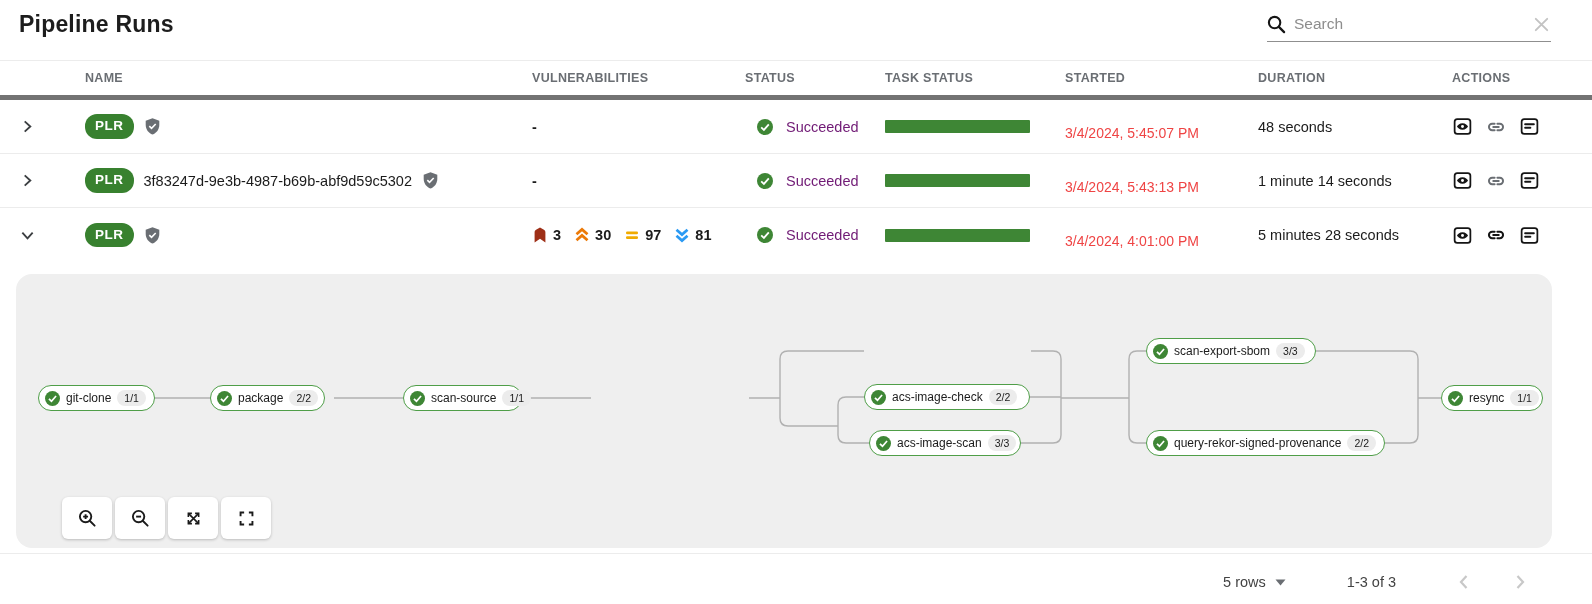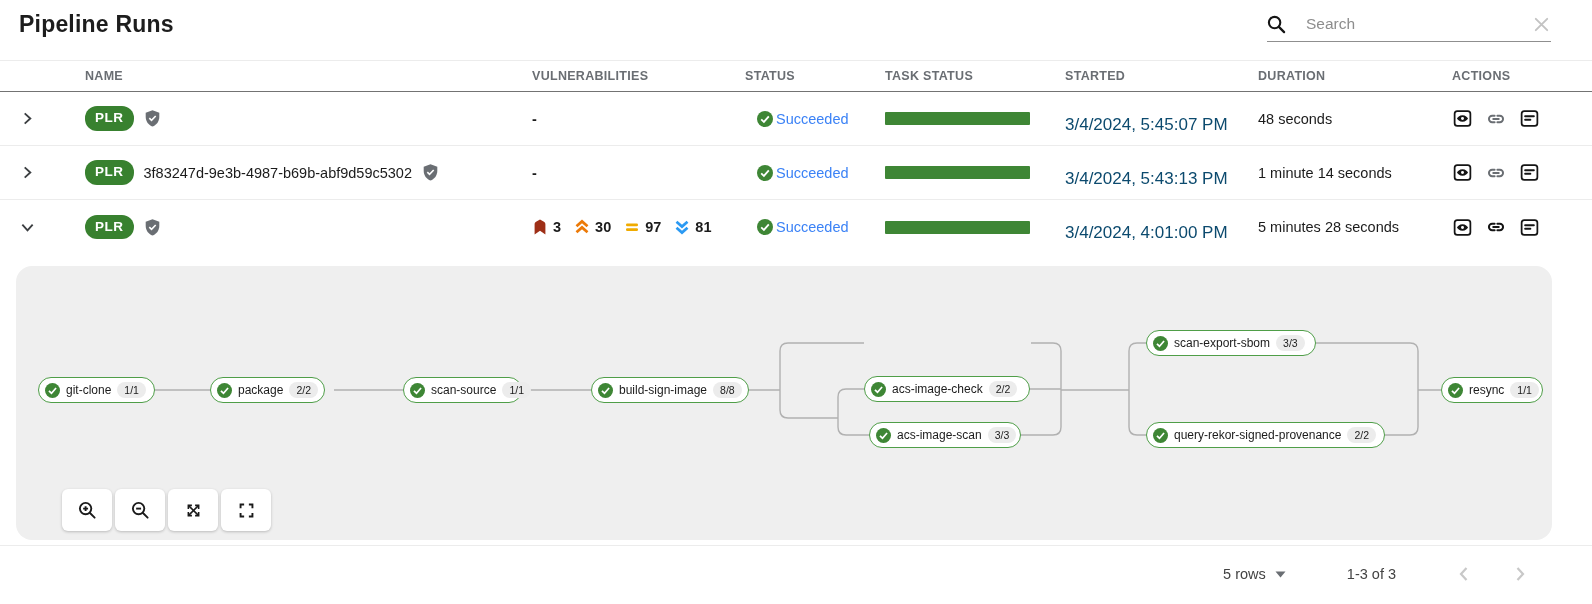--- a/index.html
+++ b/index.html
@@ -5,42 +5,42 @@
   * { box-sizing: border-box; }
   html,body { margin:0; padding:0; }
   body {
     width:1592px; height:604px; position:relative; overflow:hidden;
     background:#ffffff; color:#151515;
     font-family:"Liberation Sans", sans-serif;
   }
   
   .topbar { position:relative; height:60px; }
   .page-title { margin:0; position:absolute; left:19px; top:11px; font-size:23px; font-weight:bold; color:#1d1d1d; letter-spacing:.2px; }
-  .search-box { position:absolute; top:14px; right:41px; width:284px; display:flex; align-items:center; gap:18px;
+  .search-box { position:absolute; top:14px; right:41px; width:284px; display:flex; align-items:center; gap:6px;
                 border-bottom:1px solid #8f8f8f; padding-bottom:7px; }
   .search-box input { flex:1; border:none; outline:none; background:transparent; font-size:15.5px; color:#151515;
                       font-family:"Liberation Sans", sans-serif; }
   .search-box input::placeholder { color:#8d8d8d; }
   .icon-btn { background:none; border:none; padding:0; cursor:pointer; display:flex; align-items:center; }
 
   
   .thead, .trow { display:grid; grid-template-columns:85px 447px 213px 140px 180px 193px 194px 1fr; align-items:center; }
-  .thead { height:32px; border-top:1px solid #ececec; border-bottom:1px solid #737373; }
+  .thead { height:40px; border-top:1px solid #ececec; border-bottom:5px solid #737373; }
   .thead .hcell { font-size:12.5px; font-weight:bold; color:#6a6e73; letter-spacing:.3px; }
   .trow { height:54px; border-bottom:1px solid #ececec; }
   .trow.expanded { border-bottom:none; }
   .expander { padding-left:20px; display:flex; align-items:center; }
   .name-cell { display:flex; align-items:center; gap:10px; font-size:14.5px; color:#1b1b1b; }
   .plr-badge { background:#38812F; color:#fff; font-weight:bold; font-size:13.5px; line-height:1;
                padding:5px 10px 6px; border-radius:12px; letter-spacing:.5px; }
   .vuln-cell { display:flex; align-items:center; gap:13px; font-size:14.5px; font-weight:bold; color:#1b1b1b; }
   .vuln-group { display:flex; align-items:center; gap:5px; }
-  .status-cell { display:flex; align-items:center; gap:3px; font-size:14.5px; color:#3b82f6;padding-left:12px; }
+  .status-cell { display:flex; align-items:center; gap:13px; font-size:14.5px; color:#701a75;padding-left:12px; }
   .task-cell .bar { width:145px; height:13px; background:#3E8635; border-radius:1px; }
-  .started-cell { font-size:17px; color:#0c4a6e;margin-top:12px; }
+  .started-cell { font-size:14px; color:#ef4444;margin-top:12px; }
   .duration-cell { font-size:14.5px; color:#1b1b1b; }
   .actions-cell { display:flex; align-items:center; gap:12px; }
 
   
   .graph-panel { position:relative; margin:12px 0 0 16px; width:1536px; height:274px;
                  background:#efefef; border-radius:16px; }
   .edges { position:absolute; left:0; top:0; }
   .gnode { position:absolute; height:26px; background:#fff; border:1.5px solid #4f9e48; border-radius:14px;
            display:flex; align-items:center; gap:6px; padding:0 6px 0 6px; white-space:nowrap; cursor:pointer; }
   .gnode .glabel { font-size:12px; color:#1b1b1b; }
@@ -362,30 +362,20 @@
   <div class="gnode" style="left:387px; top:111px; width:119px;">
     <span style="display:flex;">
         <svg width="15" height="15" viewBox="0 0 16 16">
           <circle cx="8" cy="8" r="8" fill="#3E8635"></circle>
           <polyline points="4.2,8.4 6.9,10.9 11.8,5.4" fill="none" stroke="#fff" stroke-width="1.8"></polyline>
         </svg>
       </span>
     <span class="glabel">scan-source</span>
     <span class="tbadge">1/1</span>
   </div>
-  <div class="gnode" style="left:575px; top:111px; width:158px;">
-    <span style="display:flex;">
-        <svg width="15" height="15" viewBox="0 0 16 16">
-          <circle cx="8" cy="8" r="8" fill="#3E8635"></circle>
-          <polyline points="4.2,8.4 6.9,10.9 11.8,5.4" fill="none" stroke="#fff" stroke-width="1.8"></polyline>
-        </svg>
-      </span>
-    <span class="glabel">build-sign-image</span>
-    <span class="tbadge">8/8</span>
-  </div>
   <div class="gnode" style="left:848px; top:110px; width:166px;">
     <span style="display:flex;">
         <svg width="15" height="15" viewBox="0 0 16 16">
           <circle cx="8" cy="8" r="8" fill="#3E8635"></circle>
           <polyline points="4.2,8.4 6.9,10.9 11.8,5.4" fill="none" stroke="#fff" stroke-width="1.8"></polyline>
         </svg>
       </span>
     <span class="glabel">acs-image-check</span>
     <span class="tbadge">2/2</span>
   </div>

